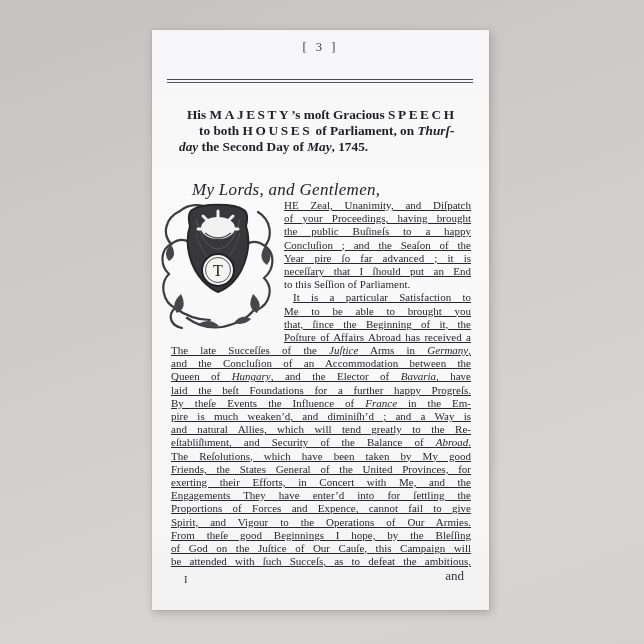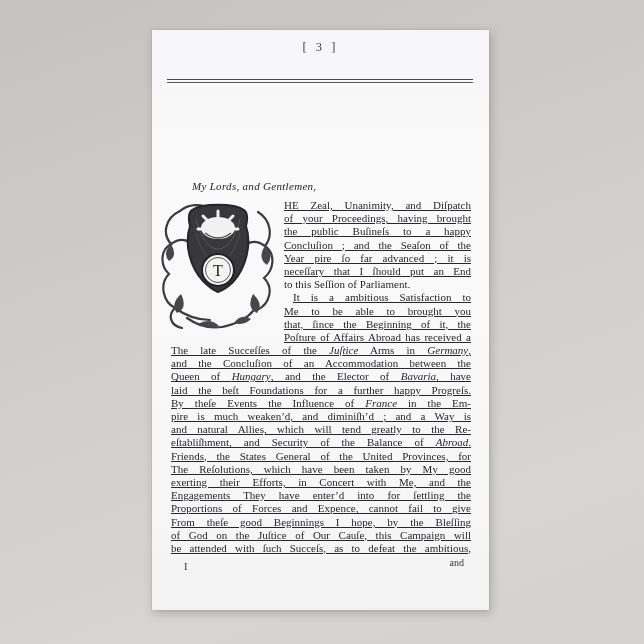--- a/index.html
+++ b/index.html
@@ -20,46 +20,51 @@
   .double-rule{position:absolute;top:49px;left:15px;right:16px;border-top:1.6px solid #4a4a4d;}
   .double-rule::after{content:"";display:block;margin-top:1.8px;border-top:1px solid #59595d;}
   .title-block{
     position:absolute;top:77px;left:17px;right:4px;
     font-size:13.3px;font-weight:bold;color:#1f1f23;line-height:15.8px;
   }
   .title-line{white-space:nowrap;}
   .sp{letter-spacing:2.6px;}
   .salutation{
     position:absolute;top:150px;left:40px;
-    font-style:italic;font-size:11px;color:#242428;letter-spacing:.3px;
+    font-style:italic;font-size:17px;color:#242428;letter-spacing:.3px;
   }
   .body-block{
     position:absolute;top:169px;left:19px;width:300px;
     font-size:11px;color:#28282c;line-height:13.2px;
   }
   .ornament{float:left;width:124px;height:132px;margin:0 4px 2px -15px;}
   .ornament svg{display:block;}
   .bline{height:13.2px;overflow:hidden;}
   .bline.j{text-align:justify;text-align-last:justify;text-decoration:underline;}
   .bline.ind{text-indent:9px;}
   .catch-row{display:flex;justify-content:space-between;padding:1px 7px 0 13px;height:14px;}
   .sig{position:relative;top:4px;font-size:10.5px;color:#333338;}
-  .catchword{font-size:10px;color:#35353a;}
+  .catchword{font-size:13px;color:#35353a;}
   i{font-style:italic;}
 </style>
 </head>
 <body>
 
 <div class="backdrop">
   <div class="poster">
 
     <div class="page-number">[ 3 ]</div>
 
     <div class="double-rule"></div>
 
+    <div class="title-block">
+        <div class="title-line" style="margin-left: 18px;">His <span class="sp">MAJESTY</span>’s moſt Gracious <span class="sp">SPEECH</span></div>
+        <div class="title-line" style="margin-left: 30px;">to both <span class="sp">HOUSES</span> of Parliament, on <i>Thurſ-</i></div>
+        <div class="title-line" style="margin-left: 10px;"><i>day</i> the Second Day of <i>May</i>, 1745.</div>
+      </div>
 
     <div class="salutation">My Lords, and Gentlemen,</div>
 
     <div class="body-block">
       <div class="ornament">
         <svg viewBox="0 0 124 132" width="124" height="132">
 
           <g fill="none" stroke="#3c3c40" stroke-width="2.2" stroke-linecap="round">
             <path d="M24,12 C9,19 6,35 15,45 C4,51 4,67 13,75 C3,85 7,103 19,109 C11,117 15,127 26,129"></path>
             <path d="M24,12 C32,5 46,4 52,10"></path>
@@ -101,37 +106,38 @@
       </div>
 
       <div>
           <div class="bline j">HE Zeal, Unanimity, and Diſpatch</div>
           <div class="bline j">of your Proceedings, having brought</div>
           <div class="bline j">the public Buſineſs to a happy</div>
           <div class="bline j">Concluſion ; and the Seaſon of the</div>
           <div class="bline j">Year pire ſo far advanced ; it is</div>
           <div class="bline j">neceſſary that I ſhould put an End</div>
           <div class="bline">to this Seſſion of Parliament.</div>
-          <div class="bline j ind">It is a ambitious Satisfaction to</div>
+          <div class="bline j ind">It is a particular Satisfaction to</div>
           <div class="bline j">Me to be able to brought you</div>
           <div class="bline j">that, ſince the Beginning of it, the</div>
           <div class="bline j">Poſture of Affairs Abroad has received a very conſiderable</div>
           <div class="bline j">The late Succeſſes of the <i>Juſtice</i> Arms in <i>Germany</i>,</div>
           <div class="bline j">and the Concluſion of an Accommodation between the</div>
           <div class="bline j">Queen of <i>Hungary</i>, and the Elector of <i>Bavaria</i>, have</div>
           <div class="bline j">laid the beſt Foundations for a further happy Progreſs.</div>
           <div class="bline j">By theſe Events the Influence of <i>France</i> in the Em-</div>
           <div class="bline j">pire is much weaken’d, and diminiſh’d ; and a Way is</div>
           <div class="bline j">and natural Allies, which will tend greatly to the Re-</div>
           <div class="bline j">eſtabliſhment, and Security of the Balance of <i>Abroad</i>.</div>
+          <div class="bline j">The Reſolutions, which have been taken by My good</div>
           <div class="bline j">Friends, the States General of the United Provinces, for</div>
-          <div class="bline j">The Reſolutions, which have been taken by My good</div>
           <div class="bline j">exerting their Efforts, in Concert with Me, and the</div>
           <div class="bline j">Engagements They have enter’d into for ſettling the</div>
           <div class="bline j">Proportions of Forces and Expence, cannot fail to give</div>
+          <div class="bline j">Spirit, and Vigour to the Operations of Our Armies.</div>
           <div class="bline j">From theſe good Beginnings I hope, by the Bleſſing</div>
           <div class="bline j">of God on the Juſtice of Our Cauſe, this Campaign will</div>
           <div class="bline j">be attended with ſuch Succeſs, as to defeat the ambitious,</div>
         </div>
 
       <div class="catch-row">
         <span class="sig">I</span>
         <span class="catchword">and</span>
       </div>
     </div>

